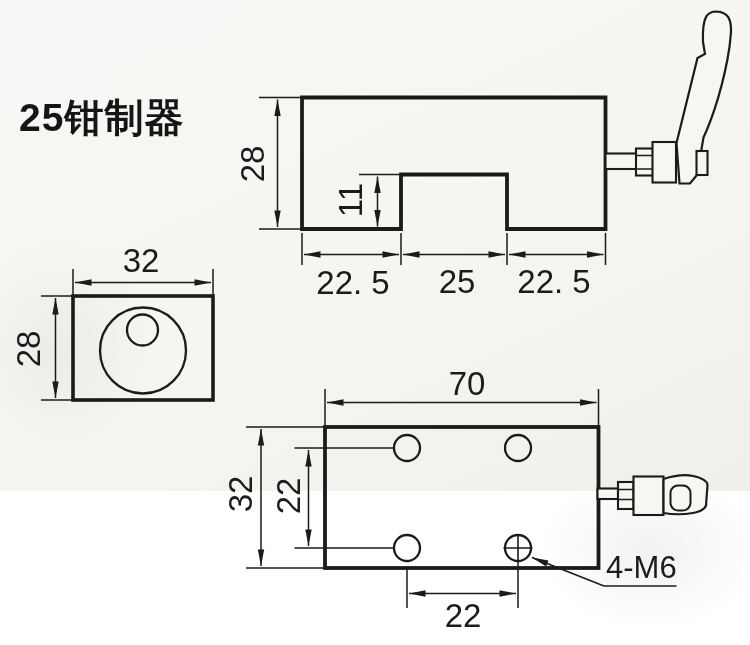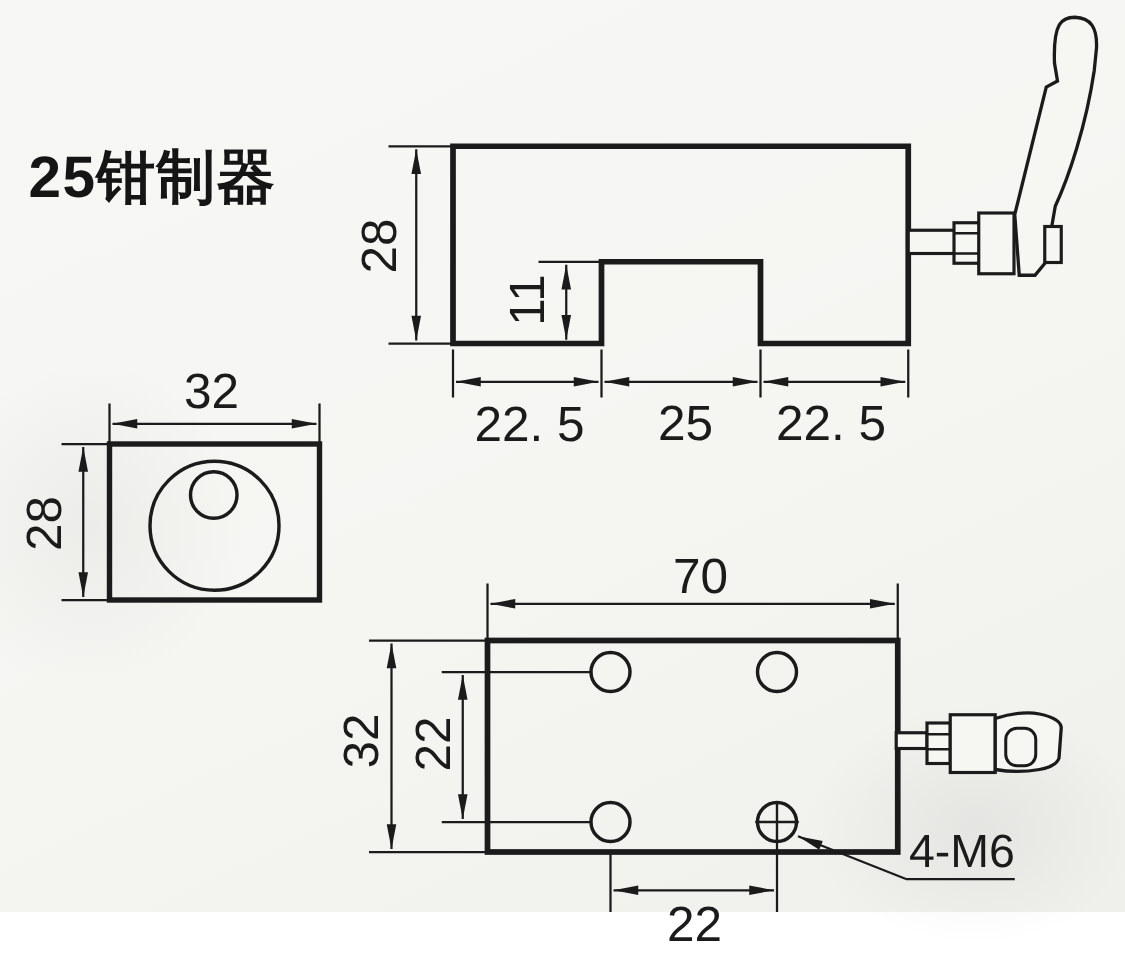--- a/index.html
+++ b/index.html
@@ -1,17 +1,17 @@
 <!DOCTYPE html>
 <html><head>
 <meta charset="utf-8">
 <style>
   html,body{margin:0;padding:0;}
   body{width:750px;height:645px;overflow:hidden;font-family:"Liberation Sans",sans-serif;}
-  .canvas{position:relative;width:750px;height:608px;
+  .canvas{position:relative;width:750px;height:491px;
     background:linear-gradient(155deg,#f7f7f5 0%,#f5f5f2 55%,#efefec 100%);}
   .blotch{position:absolute;border-radius:50%;pointer-events:none;}
   .b1{left:540px;top:470px;width:220px;height:160px;
       background:radial-gradient(closest-side,rgba(120,120,120,.10),rgba(120,120,120,0));}
   .b2{left:-40px;top:240px;width:200px;height:220px;
       background:radial-gradient(closest-side,rgba(120,120,120,.08),rgba(120,120,120,0));}
   svg{position:absolute;left:0;top:0;}
   .outline{fill:none;stroke:#1b1b1b;stroke-width:3.8;stroke-linejoin:miter;}
   .part{fill:#f6f6f3;stroke:#1b1b1b;stroke-width:2.1;stroke-linejoin:miter;}
   .hole{fill:none;stroke:#1b1b1b;stroke-width:2.3;}

